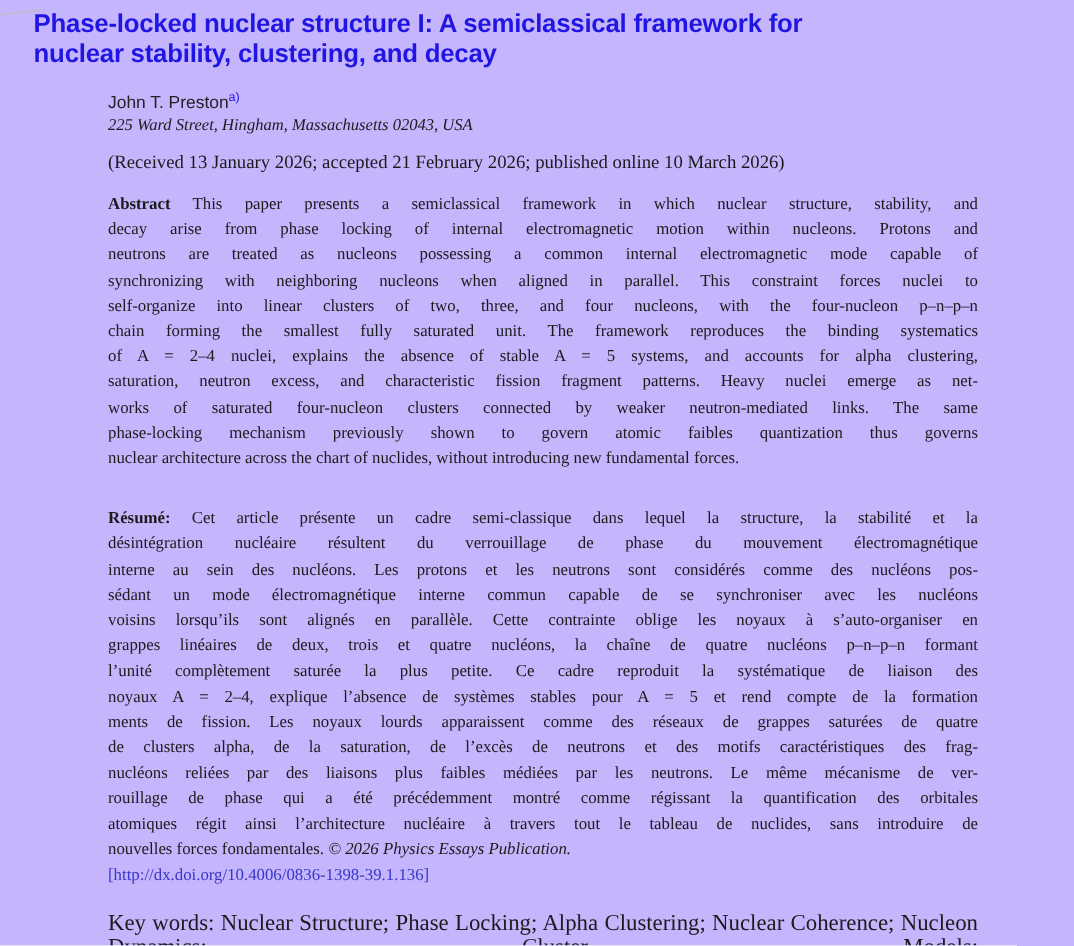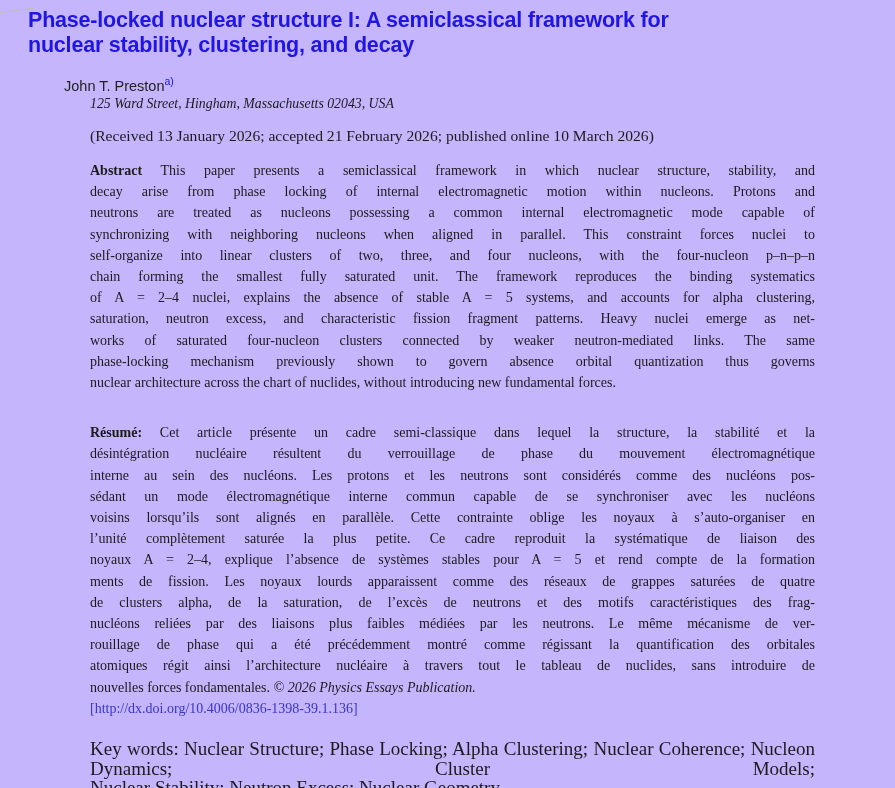--- a/index.html
+++ b/index.html
@@ -18,21 +18,21 @@
     position:absolute;left:-4px;top:10px;width:38px;height:1px;
     background:#bdbdbd;transform:rotate(-7deg);
   }
   .title{
     margin:0;padding:8px 0 0 28px;
     font-family:"Liberation Sans",sans-serif;
     font-weight:700;font-size:21.5px;line-height:24.5px;
     letter-spacing:-0.2px;color:var(--title-blue);
   }
   .byline{
-    margin:21px 0 0 64px;
+    margin:21px 0 0 90px;
     font-family:"Liberation Sans",sans-serif;
     font-size:14.5px;line-height:17px;color:#222;
   }
   .fn{
     color:var(--title-blue);
     font-family:"Liberation Sans",sans-serif;
     font-size:10.5px;vertical-align:super;line-height:0;
     cursor:pointer;
   }
   .address{
@@ -65,44 +65,45 @@
 
   <div class="artifact"></div>
 
   <h1 class="title">
     <div>Phase-locked nuclear structure I: A semiclassical framework for</div>
     <div>nuclear stability, clustering, and decay</div>
   </h1>
 
   <div class="byline"><span>John T. Preston</span><sup class="fn">a)</sup></div>
 
-  <div class="address">125 Ward Street, Hingham, Massachusetts 02043, USA</div>
+  <div class="address">225 Ward Street, Hingham, Massachusetts 02043, USA</div>
 
   <div class="history">(Received 13 January 2026; accepted 21 February 2026; published online 10 March 2026)</div>
 
   <div class="block jpar abstract">
     <div class="ln"><b class="plabel">Abstract</b> <span>This paper presents a semiclassical framework in which nuclear structure, stability, and</span></div>
     <div class="ln">decay arise from phase locking of internal electromagnetic motion within nucleons. Protons and</div>
     <div class="ln">neutrons are treated as nucleons possessing a common internal electromagnetic mode capable of</div>
     <div class="ln">synchronizing with neighboring nucleons when aligned in parallel. This constraint forces nuclei to</div>
     <div class="ln">self-organize into linear clusters of two, three, and four nucleons, with the four-nucleon p–n–p–n</div>
     <div class="ln">chain forming the smallest fully saturated unit. The framework reproduces the binding systematics</div>
     <div class="ln">of A = 2–4 nuclei, explains the absence of stable A = 5 systems, and accounts for alpha clustering,</div>
     <div class="ln">saturation, neutron excess, and characteristic fission fragment patterns. Heavy nuclei emerge as net-</div>
     <div class="ln">works of saturated four-nucleon clusters connected by weaker neutron-mediated links. The same</div>
-    <div class="ln">phase-locking mechanism previously shown to govern absence orbital quantization thus governs</div>
+    <div class="ln">phase-locking mechanism previously shown to govern atomic faibles quantization thus governs</div>
     <div class="ln end">nuclear architecture across the chart of nuclides, without introducing new fundamental forces.</div>
   </div>
 
   <div class="block jpar resume">
     <div class="ln"><b class="plabel">Résumé:</b> <span>Cet article présente un cadre semi-classique dans lequel la structure, la stabilité et la</span></div>
     <div class="ln">désintégration nucléaire résultent du verrouillage de phase du mouvement électromagnétique</div>
     <div class="ln">interne au sein des nucléons. Les protons et les neutrons sont considérés comme des nucléons pos-</div>
     <div class="ln">sédant un mode électromagnétique interne commun capable de se synchroniser avec les nucléons</div>
     <div class="ln">voisins lorsqu’ils sont alignés en parallèle. Cette contrainte oblige les noyaux à s’auto-organiser en</div>
+    <div class="ln">grappes linéaires de deux, trois et quatre nucléons, la chaîne de quatre nucléons p–n–p–n formant</div>
     <div class="ln">l’unité complètement saturée la plus petite. Ce cadre reproduit la systématique de liaison des</div>
     <div class="ln">noyaux A = 2–4, explique l’absence de systèmes stables pour A = 5 et rend compte de la formation</div>
     <div class="ln">ments de fission. Les noyaux lourds apparaissent comme des réseaux de grappes saturées de quatre</div>
     <div class="ln">de clusters alpha, de la saturation, de l’excès de neutrons et des motifs caractéristiques des frag-</div>
     <div class="ln">nucléons reliées par des liaisons plus faibles médiées par les neutrons. Le même mécanisme de ver-</div>
     <div class="ln">rouillage de phase qui a été précédemment montré comme régissant la quantification des orbitales</div>
     <div class="ln">atomiques régit ainsi l’architecture nucléaire à travers tout le tableau de nuclides, sans introduire de</div>
     <div class="ln end"><span>nouvelles forces fondamentales.</span> <i>© 2026 Physics Essays Publication.</i></div>
     <div class="ln end"><a class="doi">[http://dx.doi.org/10.4006/0836-1398-39.1.136]</a></div>
   </div>

